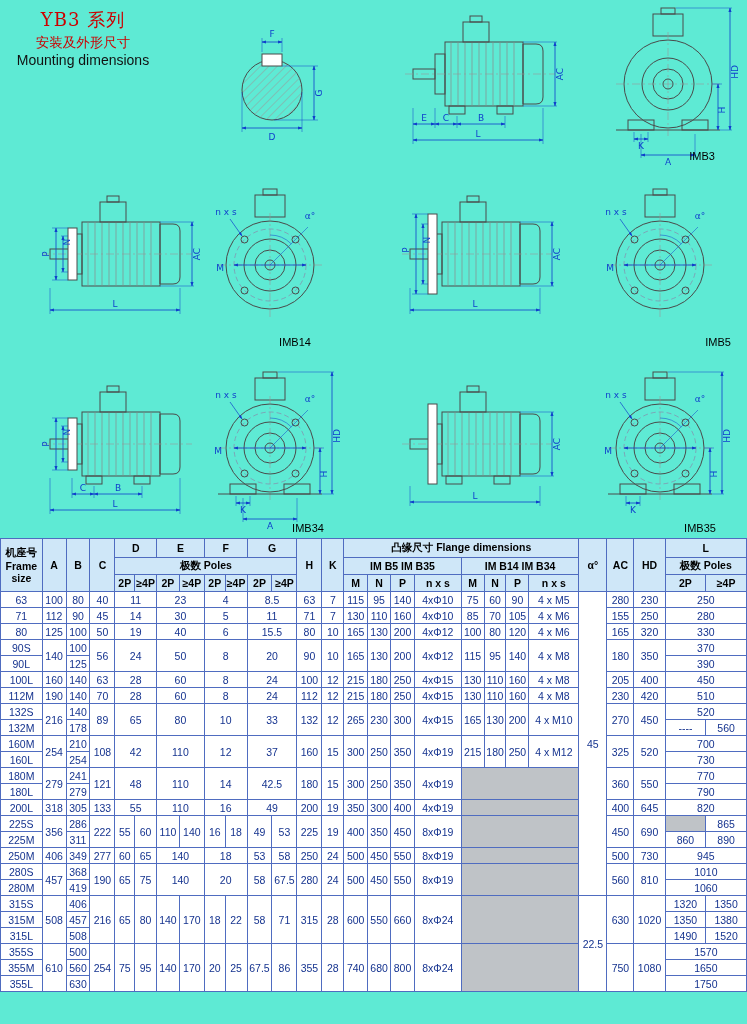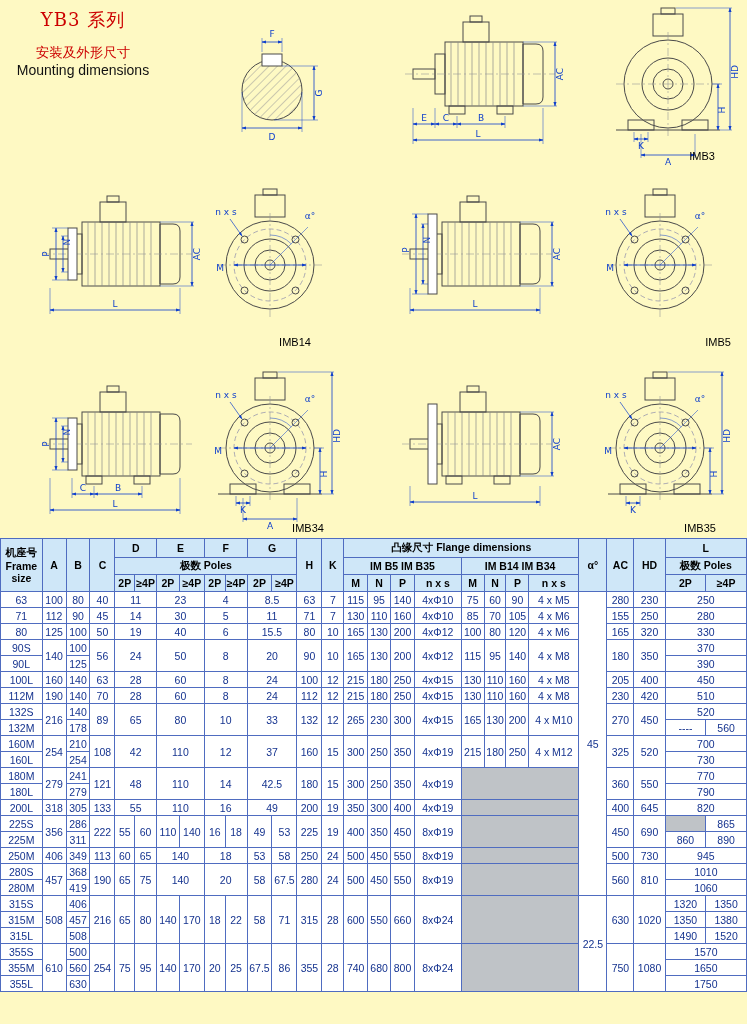--- a/index.html
+++ b/index.html
@@ -1,22 +1,22 @@
 <!DOCTYPE html>
 <html><head>
 <meta charset="utf-8">
 <style>
   * { margin:0; padding:0; box-sizing:border-box; }
   html,body { background:#ffffff; }
   body { width:747px; height:1024px; font-family:"Liberation Sans", sans-serif; }
-  .page { position:relative; width:747px; height:1024px; background:#fef9c3; overflow:hidden; }
+  .page { position:relative; width:747px; height:1024px; background:#5eead4; overflow:hidden; }
 
   .titleblock { position:absolute; top:8px; left:4px; width:158px; text-align:center; z-index:2; }
   .t1 { color:#cc0000; font-size:18px; font-family:"DejaVu Serif", serif; letter-spacing:1px; }
-  .t2 { color:#cc0000; font-size:13.5px; margin-top:12px; }
+  .t2 { color:#cc0000; font-size:13.5px; margin-top:2px; }
   .t3 { color:#111111; font-size:14px; }
 
   svg.drawings { position:absolute; top:0; left:0; z-index:1; }
   .mech  { fill:none; stroke:#4a4a4a; stroke-width:1; }
   .mechf { fill:#ffffff; stroke:#4a4a4a; stroke-width:1; }
   .fins  { fill:none; stroke:#8a8a8a; stroke-width:0.7; }
   .cline { fill:none; stroke:#999999; stroke-width:0.6; stroke-dasharray:8 3 2 3; }
   .cline2{ fill:none; stroke:#8888aa; stroke-width:0.7; stroke-dasharray:5 3; }
   .dim   { fill:none; stroke:#1040cc; stroke-width:0.8; marker-start:url(#arr); marker-end:url(#arr); }
   .ldr   { fill:none; stroke:#1040cc; stroke-width:0.7; marker-end:url(#arr); }
@@ -667,21 +667,21 @@
         <tr>
           <td>225M</td>
           <td>311</td>
           <td>860</td>
           <td>890</td>
         </tr>
         <tr>
           <td>250M</td>
           <td>406</td>
           <td>349</td>
-          <td>113</td>
+          <td>277</td>
           <td>60</td>
           <td>65</td>
           <td colspan="2">140</td>
           <td colspan="2">18</td>
           <td>53</td>
           <td>58</td>
           <td>250</td>
           <td>24</td>
           <td>500</td>
           <td>450</td>

